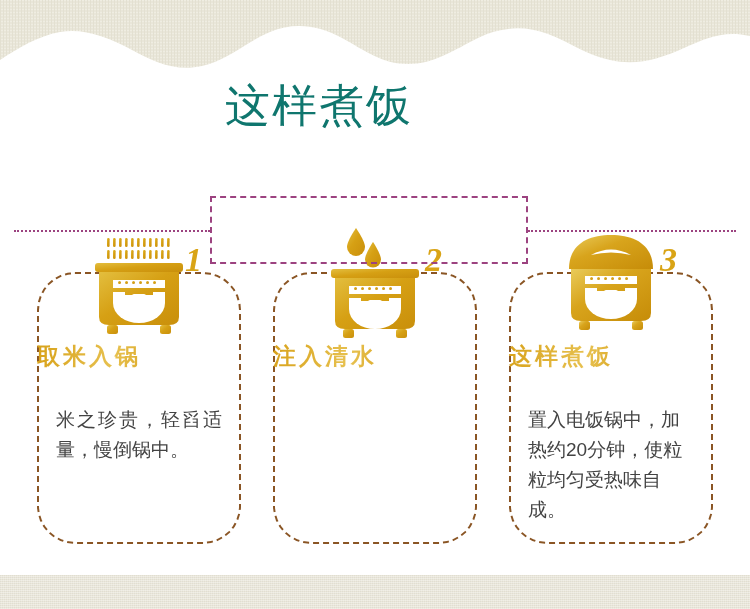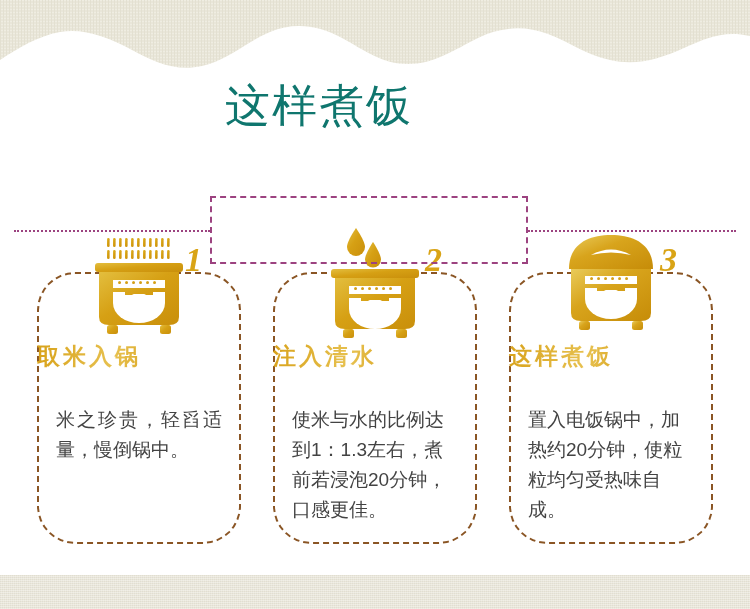--- a/index.html
+++ b/index.html
@@ -367,17 +367,16 @@
 
     <div class="step-num n1">1</div>
     <div class="step-num n2">2</div>
     <div class="step-num n3">3</div>
 
     <div class="card-title t1">取米入锅</div>
     <div class="card-title t2">注入清水</div>
     <div class="card-title t3">这样煮饭</div>
 
     <div class="card-body b1">米之珍贵，轻舀适量，慢倒锅中。</div>
-    <div class="card-body b2">使米与水的比例达到1：1.3左右，煮前若浸泡20分钟，口感更佳。</div>
     <div class="card-body b3">置入电饭锅中，加热约20分钟，使粒粒均匀受热味自成。</div>
 
   </div>
 </div>
 
 </body></html>

